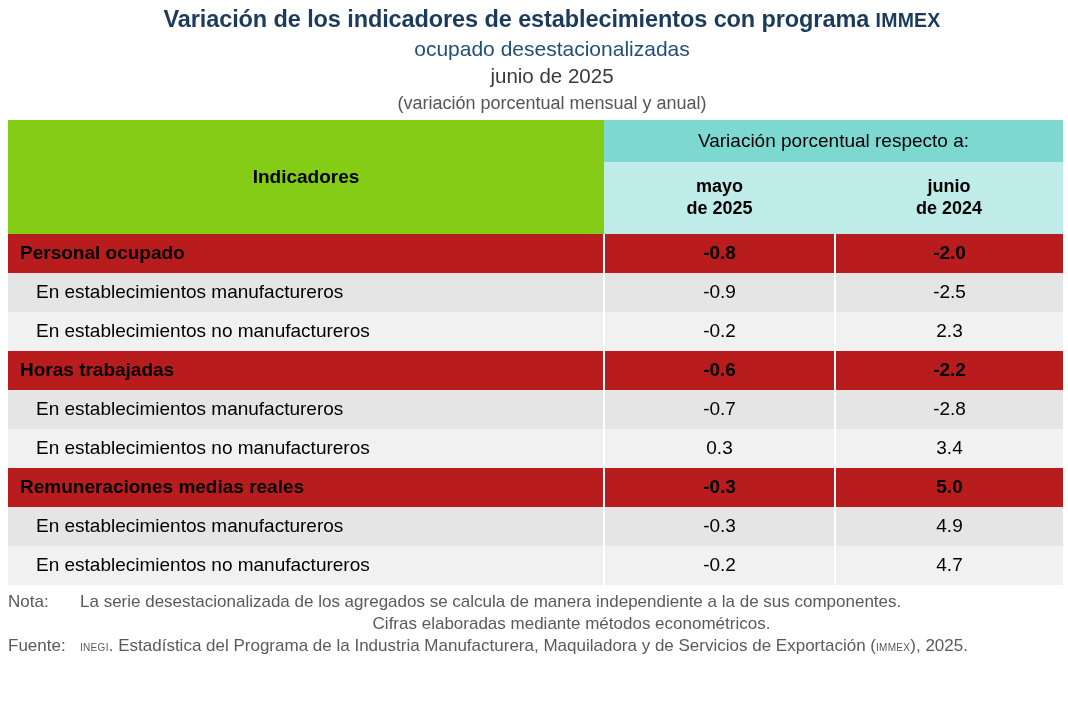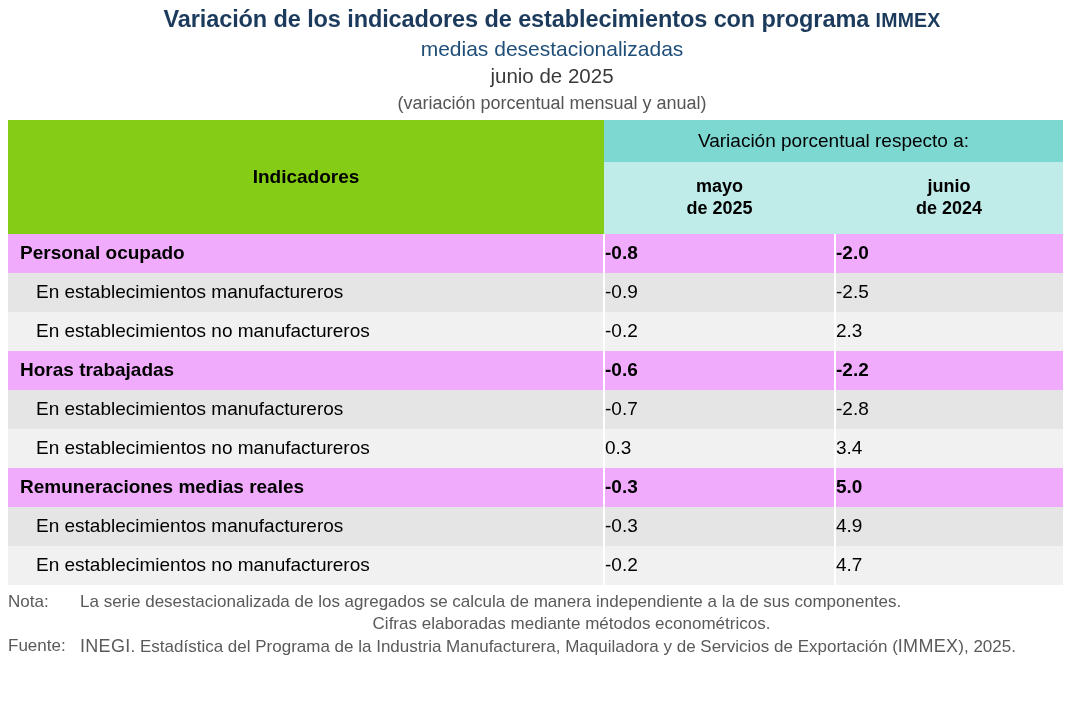--- a/index.html
+++ b/index.html
@@ -103,21 +103,21 @@
     color: #000000;
     font-size: 18px;
     font-weight: bold;
     text-align: center;
     line-height: 1.22;
     height: 72px;
     border-left: 2px solid #ffffff;
   }
 
   tbody tr.row-total td {
-    background: #f0abfc;
+    background: #b91c1c;
     font-weight: bold;
   }
   tbody tr.row-white td {
     background: #e5e5e5;
   }
   tbody tr.row-alt td {
     background: #f1f1f1;
   }
   tbody td {
     height: 39px;
@@ -126,20 +126,21 @@
     border-bottom: 2px solid #ffffff;
   }
   tbody td.cell-label {
     text-align: left;
     padding-left: 12px;
   }
   tbody tr.row-sub td.cell-label {
     padding-left: 28px;
   }
   tbody td.cell-val {
+    text-align: center;
     border-left: 2px solid #ffffff;
     margin-left: 44px;
   }
   tbody tr:last-child td {
     border-bottom: 0;
   }
 
   
   .notes {
     margin: 6px 5px 0 8px;
@@ -159,32 +160,32 @@
   }
   .note-body {
     flex: 1 1 auto;
     text-align: justify;
     text-justify: inter-word;
   }
   .note-body.nojust {
     text-align: center;
   }
   .notes .smallcaps {
-    font-size: 18px;
+    font-size: 10px;
     letter-spacing: 0.3px;
   }
 </style>
 </head>
 <body>
 
 <div class="page">
 
   <div class="titles">
     <div class="title-main"><span>Variación de los indicadores de establecimientos con programa </span><span class="smallcaps">IMMEX</span></div>
-    <div class="title-sub1">medias desestacionalizadas</div>
+    <div class="title-sub1">ocupado desestacionalizadas</div>
     <div class="title-sub2">junio de 2025</div>
     <div class="title-sub3">(variación porcentual mensual y anual)</div>
   </div>
 
   <div class="table-wrap">
     <table class="data">
       <colgroup>
         <col class="c-ind">
         <col class="c-v1">
         <col class="c-v2">

